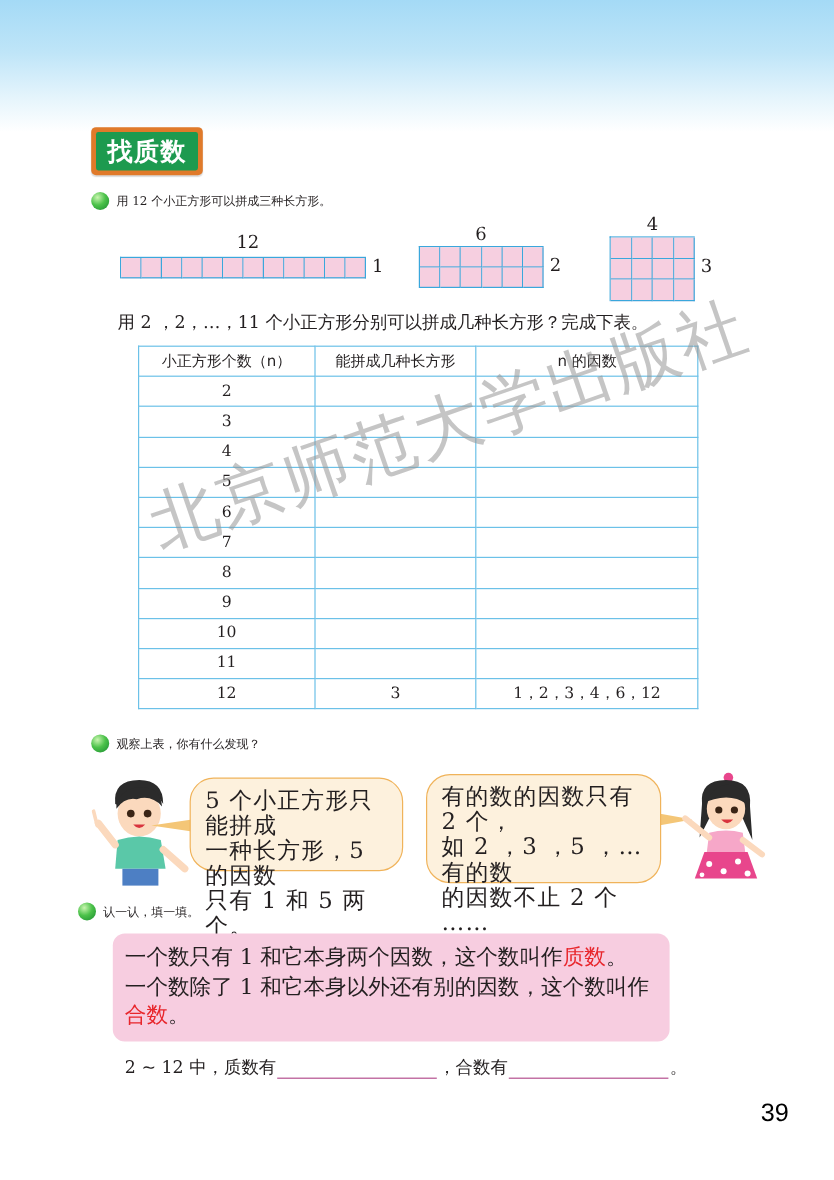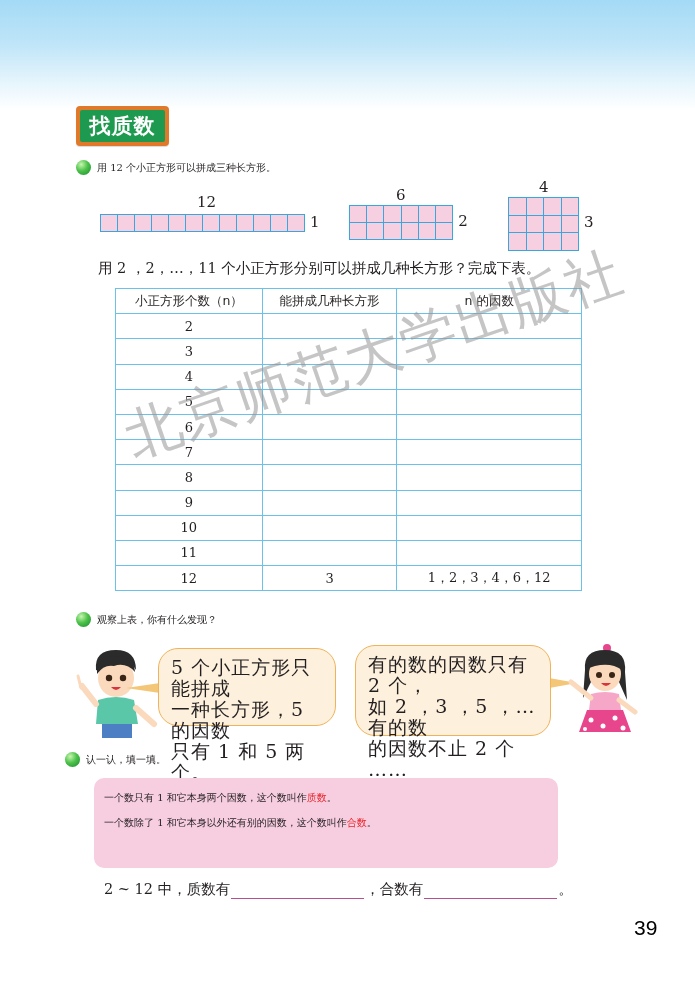--- a/index.html
+++ b/index.html
@@ -30,21 +30,21 @@
                white-space: nowrap; pointer-events: none; letter-spacing: 2px; }
   .bubble { position: absolute; background: #fdf1dd; border: 1.5px solid #f0b35a; border-radius: 20px;
             font-size: 19px; line-height: 21px; padding: 8px 12px; letter-spacing: 1px; }
   .bubble.left { left: 158px; top: 648px; width: 178px; height: 78px; }
   .bubble.right { left: 355px; top: 645px; width: 196px; height: 91px; }
   .tail { position: absolute; width: 0; height: 0; }
   .tail.l { left: 126px; top: 683px; border-top: 5px solid transparent; border-bottom: 5px solid transparent; border-right: 34px solid #f4c677; }
   .tail.r { left: 549px; top: 678px; border-top: 5px solid transparent; border-bottom: 5px solid transparent; border-left: 28px solid #f4c677; }
   .kid { position: absolute; }
   .defbox { position: absolute; left: 94px; top: 778px; width: 464px; height: 90px; background: #f7cde0;
-            border-radius: 10px; padding: 8px 10px; font-size: 10px; line-height: 24.5px; }
+            border-radius: 10px; padding: 8px 10px; font-size: 18px; line-height: 24.5px; }
   .red { color: #e8262c; }
   .fill { position: absolute; left: 104px; top: 880px; font-size: 14.5px; display: flex; align-items: flex-end; }
   .blank { display: inline-block; width: 133px; border-bottom: 1.5px solid #b5508f; height: 16px; margin: 0 1px; }
   .pagenum { position: absolute; left: 634px; top: 916px; font-size: 21px; color: #000000;
              font-family: "Liberation Sans", sans-serif; }
 </style>
 </head>
 <body>
 
 <div class="sky"></div>

